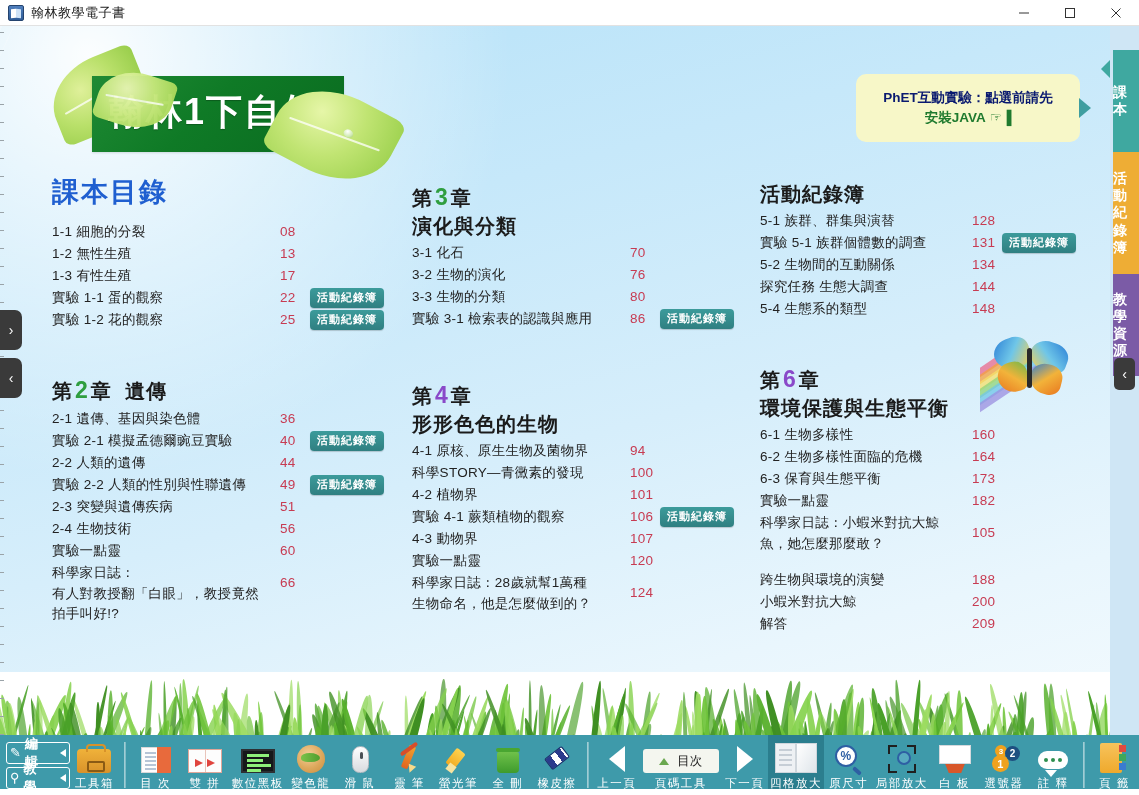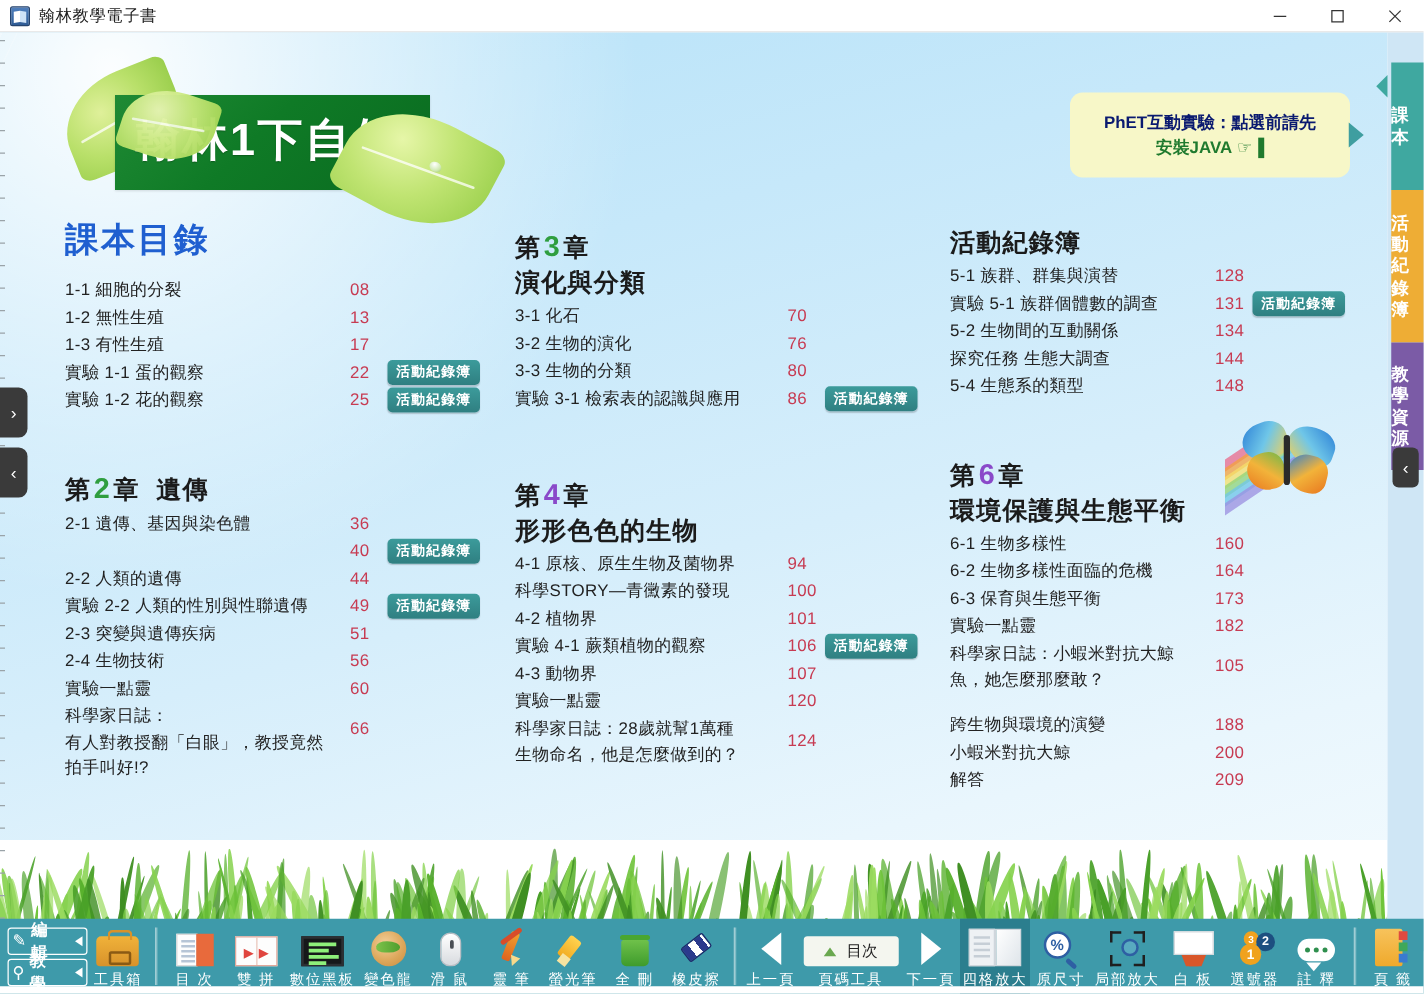--- a/index.html
+++ b/index.html
@@ -456,20 +456,21 @@
               <div class="badge">活動紀錄簿</div>
             </div>
           </div>
           <div class="chapter" style="margin-top: 46px;">
             <div class="ch-head"><span>第</span><span class="num" style="color:#2f9e3f">2</span><span>章&nbsp;&nbsp;遺傳</span></div>
             <div class="entry">
               <div class="etxt">2-1 遺傳、基因與染色體</div>
               <div class="epage">36</div>
             </div>
             <div class="entry">
+              <div class="etxt">實驗 2-1 模擬孟德爾豌豆實驗</div>
               <div class="epage">40</div>
               <div class="badge">活動紀錄簿</div>
             </div>
             <div class="entry">
               <div class="etxt">2-2 人類的遺傳</div>
               <div class="epage">44</div>
             </div>
             <div class="entry">
               <div class="etxt">實驗 2-2 人類的性別與性聯遺傳</div>
               <div class="epage">49</div>

